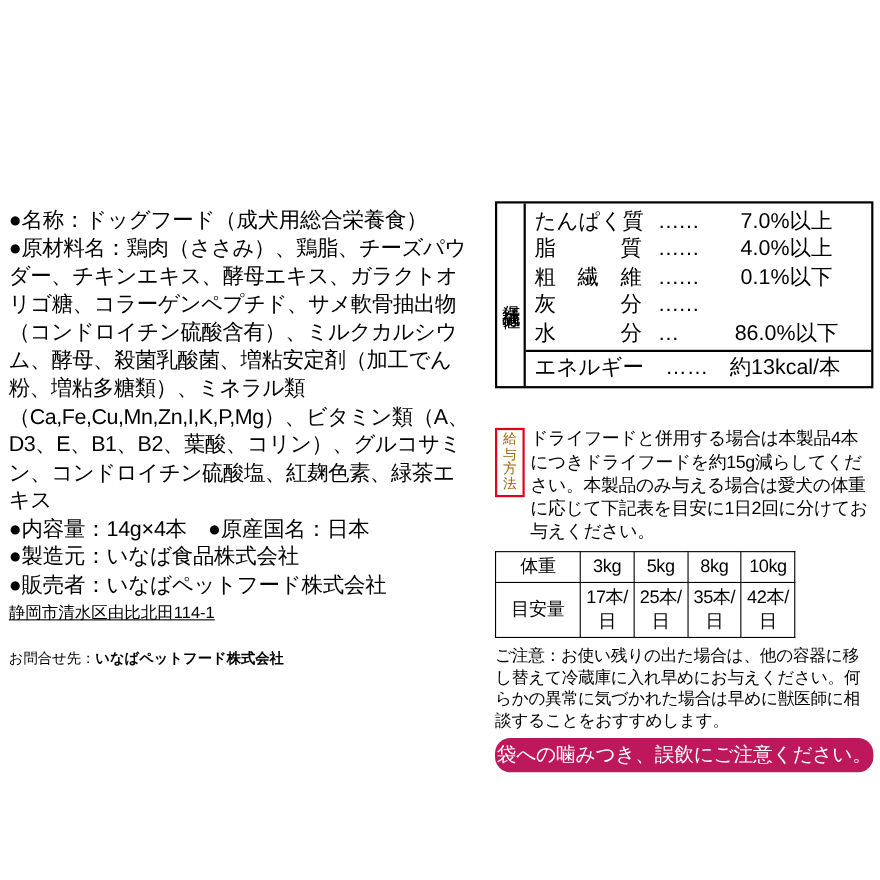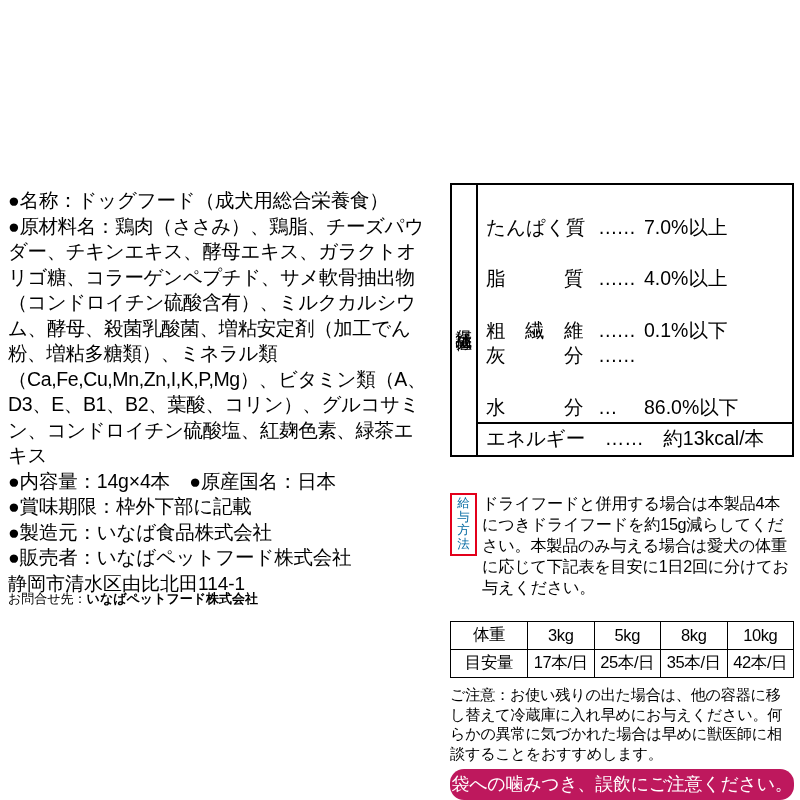--- a/index.html
+++ b/index.html
@@ -39,22 +39,23 @@
   }
   .ingredients {
     font-size: 19.5px;
     line-height: 25.5px;
     letter-spacing: -0.4px;
   }
   .brandname {
     font-weight: normal;
   }
   .addr {
-    font-size: 19px;
+    font-size: 15px;
     line-height: 25.5px;
+    text-decoration: underline;
   }
   .contact {
     position: absolute;
     left: 8px;
     top: 590px;
     font-size: 13px;
     width: 430px;
   }
   .contact .brandname { font-weight: bold; }
 
@@ -110,55 +111,54 @@
     width: 112px;
     display: inline-block;
   }
   .ga-dots {
     width: 46px;
     display: inline-block;
     letter-spacing: -1px;
   }
   .ga-val {
     flex: 1;
-    text-align: left;
-    margin-top: 26px;
+    text-align: center;
   }
 
   
   .feed-wrap {
     margin-top: 7px;
     position: relative;
   }
   .feed-badge {
     position: absolute;
     left: 0; top: 0;
     width: 27px;
     border: 2px solid #e3001b;
     box-sizing: border-box;
-    color: #0369a1;
+    color: #a16207;
     font-size: 12.5px;
     line-height: 13.5px;
     text-align: center;
     padding: 2px 0 3px;
     letter-spacing: 0;
   }
   .feed-text {
     margin-left: 32px;
     font-size: 16.2px;
     line-height: 20.8px;
     letter-spacing: -0.3px;
     margin-top: 36px;
   }
 
   
   .feed-table {
-    margin-top: 24px;
+    margin-top: 8px;
     border-collapse: collapse;
-    width: 344px;
+    width: 273px;
     table-layout: fixed;
   }
   .feed-table td {
     border: 1.6px solid #000;
     font-size: 16.5px;
     text-align: center;
     padding: 2px 0 3px;
     letter-spacing: -0.4px;
   }
   .feed-table td.head {
@@ -190,21 +190,20 @@
 
 <div id="page">
 
   <div class="left-col">
 
     <div class="li bullet-line">●名称：ドッグフード（成犬用総合栄養食）</div>
 
     <div class="ingredients"><span>●原材料名：</span><span>鶏肉（ささみ）、鶏脂、チーズパウダー、チキンエキス、酵母エキス、ガラクトオリゴ糖、コラーゲンペプチド、サメ軟骨抽出物（コンドロイチン硫酸含有）、ミルクカルシウム、酵母、殺菌乳酸菌、増粘安定剤（加工でん粉、増粘多糖類）、ミネラル類（Ca,Fe,Cu,Mn,Zn,I,K,P,Mg）、ビタミン類（A、D3、E、B1、B2、葉酸、コリン）、グルコサミン、コンドロイチン硫酸塩、紅麹色素、緑茶エキス</span></div>
 
     <div class="li">●内容量：14g×4本　●原産国名：日本</div>
-    <div class="li">●賞味期限：枠外下部に記載</div>
 
     <div class="li"><span>●製造元：</span><span class="brandname">いなば食品株式会社</span></div>
 
     <div class="li"><span>●販売者：</span><span class="brandname">いなばペットフード株式会社</span></div>
 
     <div class="addr">静岡市清水区由比北田114-1</div>
   </div>
 
   <div class="contact"><span>お問合せ先：</span><span class="brandname">いなばペットフード株式会社</span></div>
 

